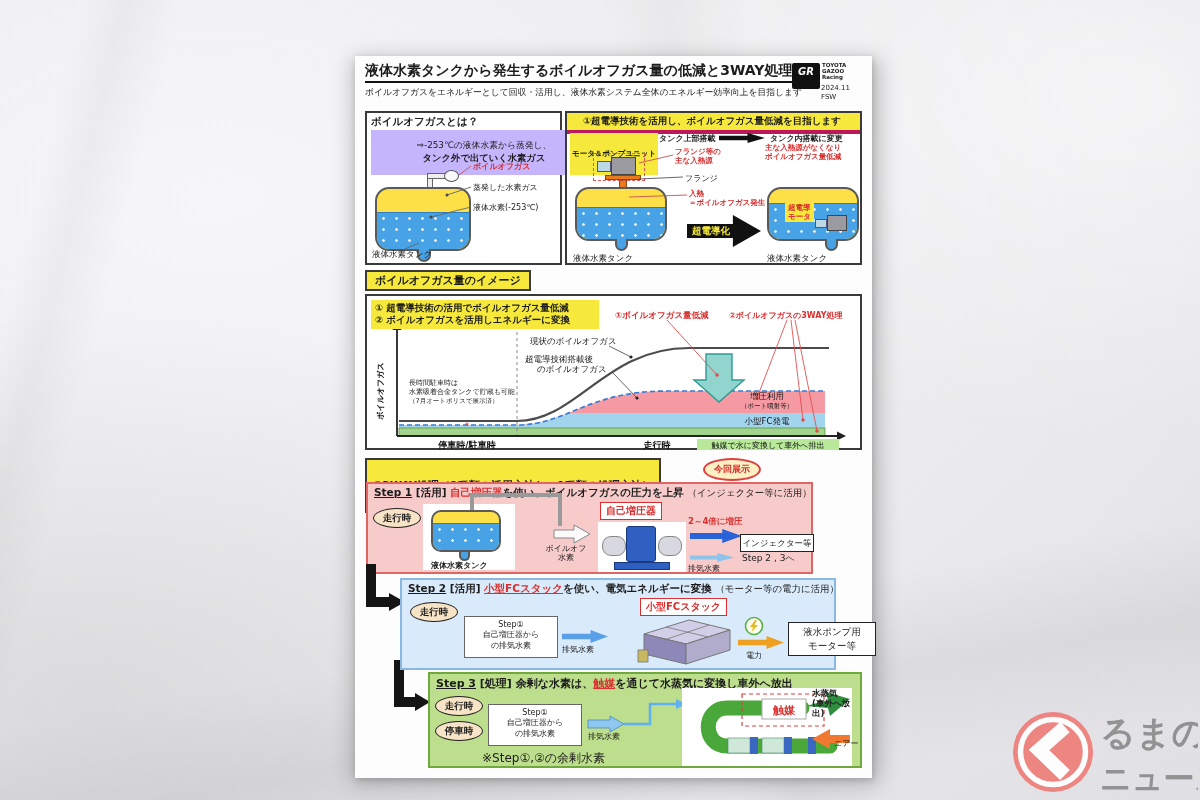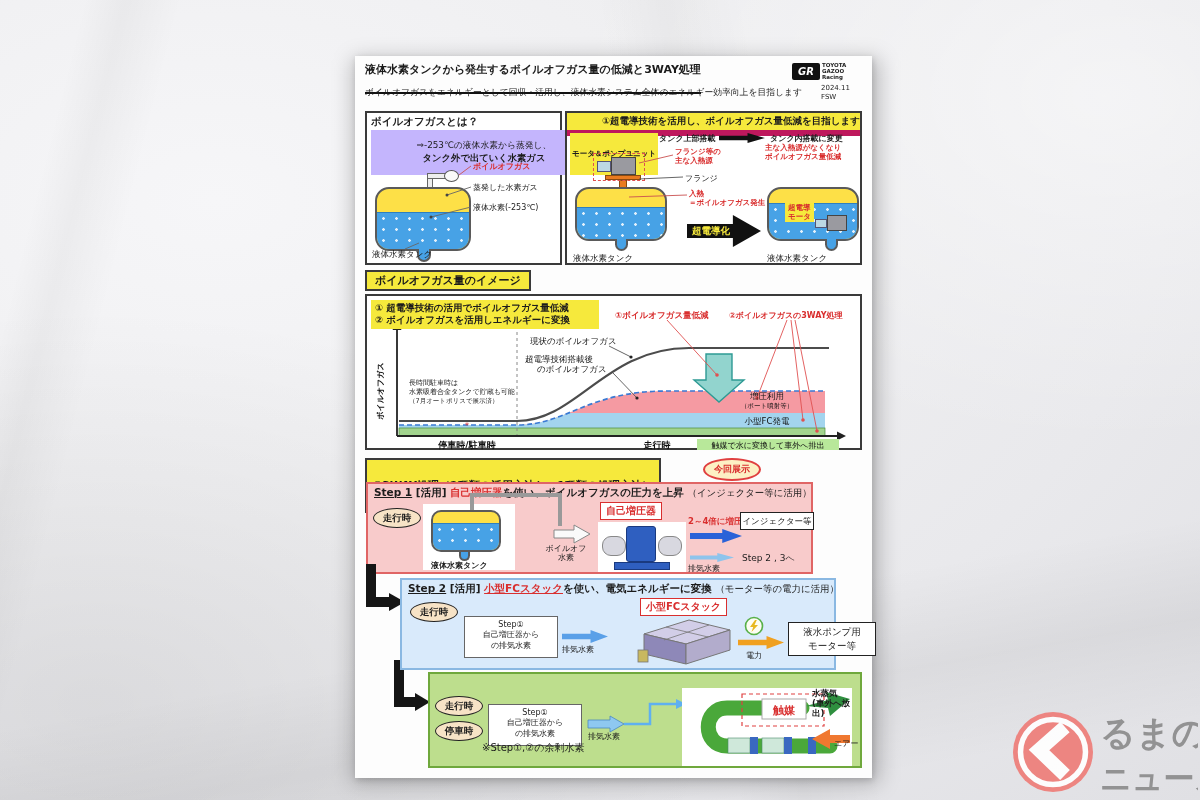--- a/index.html
+++ b/index.html
@@ -43,23 +43,23 @@
 </style>
 </head>
 <body>
 
 <div class="photo">
   <div class="wrinkles"></div>
   <div class="poster-shadow"></div>
 
   <div class="poster">
 
-    <div class="abs b nw" style="left:10px;top:6px;font-size:11px;border-bottom:2px solid #111;padding-bottom:15px;">液体水素タンクから発生するボイルオフガス量の低減と3WAY処理</div>
+    <div class="abs b nw" style="left:10px;top:6px;font-size:14px;border-bottom:2px solid #111;padding-bottom:1px;">液体水素タンクから発生するボイルオフガス量の低減と3WAY処理</div>
     <div class="abs" style="left:437px;top:7px;display:flex;gap:2px;">
-      <div style="width:28px;height:17px;background:#111;color:#fff;font-style:italic;font-weight:bold;font-size:10px;text-align:center;line-height:17px;border-radius:2px;">GR</div>
+      <div style="width:28px;height:26px;background:#111;color:#fff;font-style:italic;font-weight:bold;font-size:10px;text-align:center;line-height:17px;border-radius:2px;">GR</div>
       <div style="font-size:5.5px;font-weight:bold;color:#222;line-height:1.05;">
         <div>TOYOTA</div>
         <div>GAZOO</div>
         <div>Racing</div>
       </div>
     </div>
     <div class="abs" style="left:466px;top:28px;font-size:7px;line-height:1.25;color:#222;">
       <div>2024.11</div>
       <div>FSW</div>
     </div>
@@ -89,21 +89,21 @@
         <circle cx="80" cy="82" r="1.5" fill="#444"></circle>
           <circle cx="64" cy="104" r="1.5" fill="#444"></circle>
       </svg>
       <div class="abs b red nw" style="left:106px;top:48px;font-size:8px;">ボイルオフガス</div>
       <div class="abs nw" style="left:106px;top:69px;font-size:8px;">蒸発した水素ガス</div>
       <div class="abs nw" style="left:106px;top:89px;font-size:8px;">液体水素(-253℃)</div>
       <div class="abs nw" style="left:5px;top:136px;font-size:8.5px;">液体水素タンク</div>
     </div>
 
     <div class="abs outline-box" style="left:210px;top:55px;width:297px;height:154px;">
-      <div class="yel b nw" style="font-size:9.5px;text-align:right;padding:2px 0;border-bottom:6px solid #be185d;">①超電導技術を活用し、ボイルオフガス量低減を目指します</div>
+      <div class="yel b nw" style="font-size:9.5px;text-align:left;padding:2px 16px;border-bottom:4px solid #be185d;">①超電導技術を活用し、ボイルオフガス量低減を目指します</div>
       <div class="abs yel b nw" style="left:3px;top:20px;font-size:7.5px;padding:16px 2px;">モータ＆ポンプユニット</div>
       <div class="abs b nw" style="left:92px;top:20px;font-size:8px;">タンク上部搭載</div>
       <div class="abs arrow-r" style="left:152px;top:20px;width:46px;height:10px;background:#111;"></div>
       <div class="abs b nw" style="left:203px;top:20px;font-size:8px;">タンク内搭載に変更</div>
 
       <div class="abs" style="left:8px;top:46px;width:94px;height:94px;">
         <div class="abs" style="left:22px;top:2px;width:14px;height:11px;background:#bcd8e4;border:1px solid #557;"></div>
         <div class="abs" style="left:36px;top:-2px;width:25px;height:18px;background:#9a9aa0;border:1px solid #444;"></div>
         <div class="abs" style="left:30px;top:16px;width:36px;height:5px;background:#e87a20;border:1px solid #8a4a10;"></div>
         <div class="abs" style="left:44px;top:21px;width:8px;height:24px;background:#e87a20;border:1px solid #8a4a10;"></div>
@@ -245,21 +245,21 @@
       </div>
       <div class="abs devlabel" style="left:232px;top:18px;">自己増圧器</div>
       <div class="abs" style="left:230px;top:38px;width:88px;height:50px;background:#fff;">
         <div class="abs" style="left:4px;top:14px;width:24px;height:20px;background:#d8d8e0;border:1px solid #888;border-radius:9px;"></div>
         <div class="abs" style="left:60px;top:14px;width:24px;height:20px;background:#d8d8e0;border:1px solid #888;border-radius:9px;"></div>
         <div class="abs" style="left:28px;top:4px;width:30px;height:36px;background:#2f5fc0;border:1px solid #1a3a80;border-radius:3px;"></div>
         <div class="abs" style="left:16px;top:40px;width:56px;height:8px;background:#2f5fc0;border:1px solid #1a3a80;"></div>
       </div>
       <div class="abs red b nw" style="left:320px;top:32px;font-size:8.5px;">2～4倍に増圧</div>
       <div class="abs arrow-r" style="left:322px;top:45px;width:52px;height:14px;background:#2a62d8;"></div>
-      <div class="abs wbox nw" style="left:372px;top:28px;width:74px;height:18px;border:1.5px solid #222;font-size:8.5px;line-height:16px;">インジェクター等</div>
+      <div class="abs wbox nw" style="left:372px;top:50px;width:74px;height:18px;border:1.5px solid #222;font-size:8.5px;line-height:16px;">インジェクター等</div>
       <div class="abs arrow-r" style="left:322px;top:69px;width:44px;height:9px;background:#8ec4ec;"></div>
       <div class="abs nw" style="left:320px;top:79px;font-size:8px;">排気水素</div>
       <div class="abs nw" style="left:374px;top:68px;font-size:9px;">Step 2 , 3へ</div>
     </div>
 
     <svg class="abs" style="left:10px;top:508px;" width="44" height="52" viewBox="0 0 44 52">
       <path d="M6,0 L6,38 L24,38" fill="none" stroke="#151515" stroke-width="10"></path>
       <polygon points="24,29 40,38 24,47" fill="#151515"></polygon>
     </svg>
     <svg class="abs" style="left:38px;top:604px;" width="40" height="54" viewBox="0 0 40 54">
@@ -297,28 +297,33 @@
       </svg>
       <div class="abs arrow-r" style="left:336px;top:56px;width:46px;height:13px;background:#f0a020;"></div>
       <div class="abs nw" style="left:344px;top:70px;font-size:8px;">電力</div>
       <div class="abs wbox" style="left:386px;top:42px;width:88px;height:34px;border:1.5px solid #222;font-size:9.5px;line-height:1.45;padding-top:2px;">
         <div>液水ポンプ用</div>
         <div>モーター等</div>
       </div>
     </div>
 
     <div class="abs" style="left:73px;top:616px;width:434px;height:96px;background:#bdde8d;border:2px solid #6fa83c;">
+      <div class="abs stitle" style="left:6px;top:2px;font-size:11px;">
+        <span class="u">Step 3</span>
+        <span>[処理]</span>
+        <span>余剰な水素は、</span><span class="red u">触媒</span><span>を通じて水蒸気に変換し車外へ放出</span>
+      </div>
       <div class="abs oval" style="left:5px;top:22px;">走行時</div>
       <div class="abs oval" style="left:5px;top:47px;">停車時</div>
       <div class="abs wbox" style="left:58px;top:30px;width:94px;height:42px;font-size:8px;line-height:1.3;padding-top:3px;">
         <div>Step①</div>
         <div>自己増圧器から</div>
         <div>の排気水素</div>
       </div>
-      <div class="abs nw" style="left:52px;top:67px;font-size:10px;">※Step①,②の余剰水素</div>
+      <div class="abs nw" style="left:52px;top:76px;font-size:12px;">※Step①,②の余剰水素</div>
       <svg class="leader-svg" width="434" height="96" viewBox="0 0 434 96">
         <polygon points="158,46 180,46 180,42 194,50 180,58 180,54 158,54" fill="#8ec8f0" stroke="#4a88c0" stroke-width=".8"></polygon>
         <polyline points="194,50 220,50 220,30 246,30" fill="none" stroke="#5fb0f0" stroke-width="2.5"></polyline>
         <polygon points="246,25 256,30 246,35" fill="#5fb0f0"></polygon>
       </svg>
       <div class="abs nw" style="left:158px;top:57px;font-size:8px;">排気水素</div>
       <div class="abs" style="left:252px;top:14px;width:170px;height:78px;background:#fff;">
         <svg width="170" height="78" viewBox="0 0 170 78">
           <path d="M148,58 L45,58 C20,58 20,20 45,20 L120,20" fill="none" stroke="#4aa83a" stroke-width="15" stroke-linecap="round"></path>
           <rect x="46" y="50" width="22" height="15" fill="#cfe8da" stroke="#4a8a6a" stroke-width=".6"></rect>

